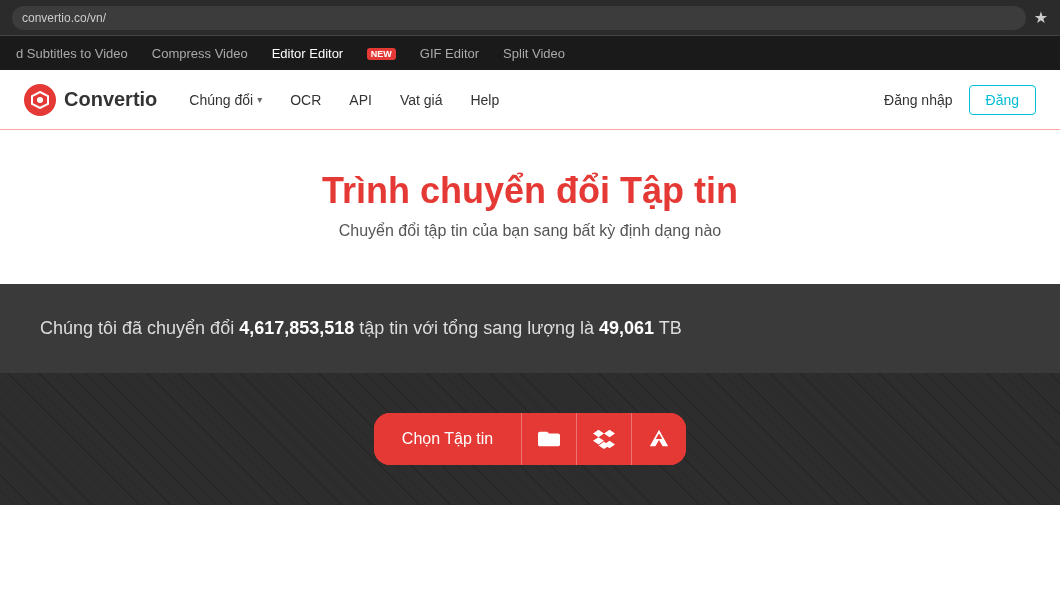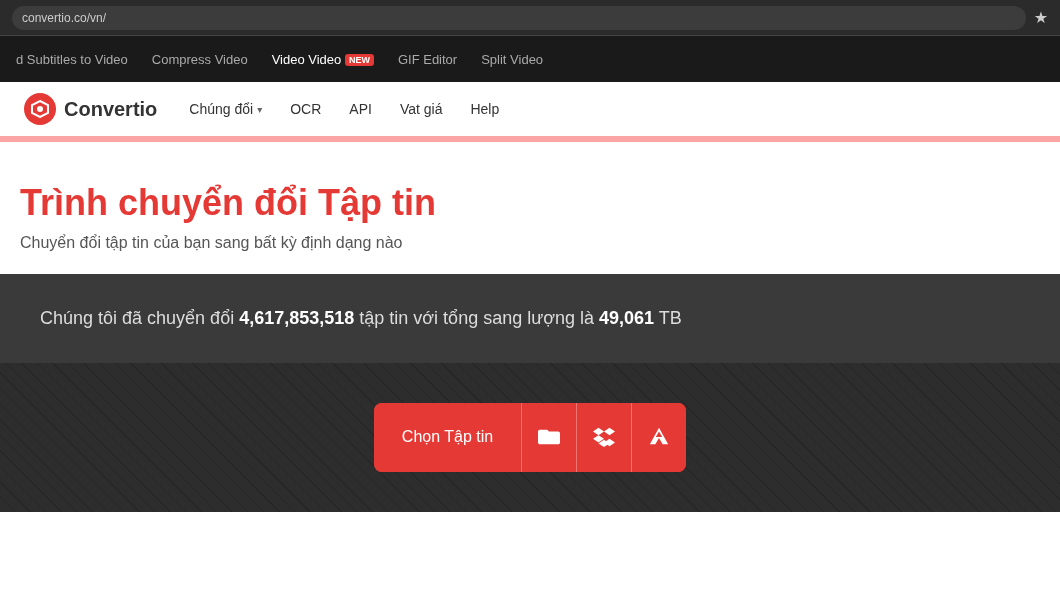--- a/index.html
+++ b/index.html
@@ -32,21 +32,21 @@
     }
     .browser-star {
       color: #ccc;
       font-size: 16px;
       margin-left: auto;
     }
 
     
     .tools-bar {
       background: #1a1a1a;
-      height: 46px;
+      height: 34px;
       display: flex;
       align-items: center;
       padding: 0 16px;
       gap: 24px;
     }
     .tools-bar a {
       color: #aaa;
       font-size: 13px;
       text-decoration: none;
       white-space: nowrap;
@@ -54,32 +54,32 @@
     .tools-bar a.active {
       color: #fff;
     }
     .new-badge {
       background: #e53935;
       color: #fff;
       font-size: 9px;
       font-weight: bold;
       padding: 1px 4px;
       border-radius: 3px;
-      margin-left: 0;
+      margin-left: 20px;
       vertical-align: middle;
     }
 
     
     .main-nav {
       background: #fff;
       height: 60px;
       display: flex;
       align-items: center;
       padding: 0 24px;
-      border-bottom: 6px solid #fca5a5;
+      border-bottom: 1px solid #fca5a5;
     }
     .logo-area {
       display: flex;
       align-items: center;
       gap: 8px;
       margin-right: 32px;
     }
     .logo-icon {
       width: 32px;
       height: 32px;
@@ -136,22 +136,22 @@
       border: 1.5px solid #00bcd4;
       padding: 6px 16px;
       border-radius: 4px;
       background: none;
       cursor: pointer;
     }
 
     
     .hero-section {
       background: #fff;
-      padding: 40px 20px 22px;
-      text-align: left;
+      padding: 40px 20px 44px;
+      text-align: center;
     }
     .hero-title {
       font-size: 36px;
       color: #e53935;
       font-weight: bold;
       margin-bottom: 10px;
     }
     .hero-subtitle {
       font-size: 16px;
       color: #555;
@@ -187,23 +187,23 @@
       display: flex;
       align-items: center;
       justify-content: center;
       padding: 40px 20px;
       min-height: 120px;
     }
     .upload-bar {
       display: flex;
       align-items: center;
       background: #e53935;
-      border-radius: 8px;
+      border-radius: 16px;
       overflow: hidden;
-      height: 69px;
+      height: 52px;
     }
     .btn-choose-file {
       background: #e53935;
       color: #fff;
       font-size: 16px;
       font-weight: 500;
       border: none;
       padding: 0 28px;
       height: 100%;
       cursor: pointer;
@@ -234,21 +234,21 @@
   <div class="browser-url-bar">
     <span>convertio.co/vn/</span>
   </div>
   <span class="browser-star">★</span>
 </div>
 
 <div class="tools-bar">
   <a href="#" class="">d Subtitles to Video</a>
   <a href="#" class="">Compress Video</a>
   <a href="#" class="active">
-    <span>Video Video</span>
+    <span>Editor Editor</span>
     <span class="new-badge">NEW</span>
   </a>
   <a href="#" class="">GIF Editor</a>
   <a href="#" class="">Split Video</a>
 </div>
 
 <div class="main-nav">
   <div class="logo-area">
     <div class="logo-icon">
       <svg width="18" height="18" viewBox="0 0 18 18" fill="white">
@@ -260,20 +260,24 @@
   </div>
   <div class="nav-links">
     <a href="#">
       <span>Chúng đổi</span>
       <span class="chevron">▾</span>
     </a>
     <a href="#">OCR</a>
     <a href="#">API</a>
     <a href="#">Vat giá</a>
     <a href="#">Help</a>
+  </div>
+  <div class="nav-right">
+    <button class="btn-login">Đăng nhập</button>
+    <button class="btn-register">Đăng</button>
   </div>
 </div>
 
 <div class="hero-section">
   <div class="hero-title">Trình chuyển đổi Tập tin</div>
   <div class="hero-subtitle">Chuyển đổi tập tin của bạn sang bất kỳ định dạng nào</div>
 </div>
 
 <div class="stats-section">
   <div class="stats-text">

